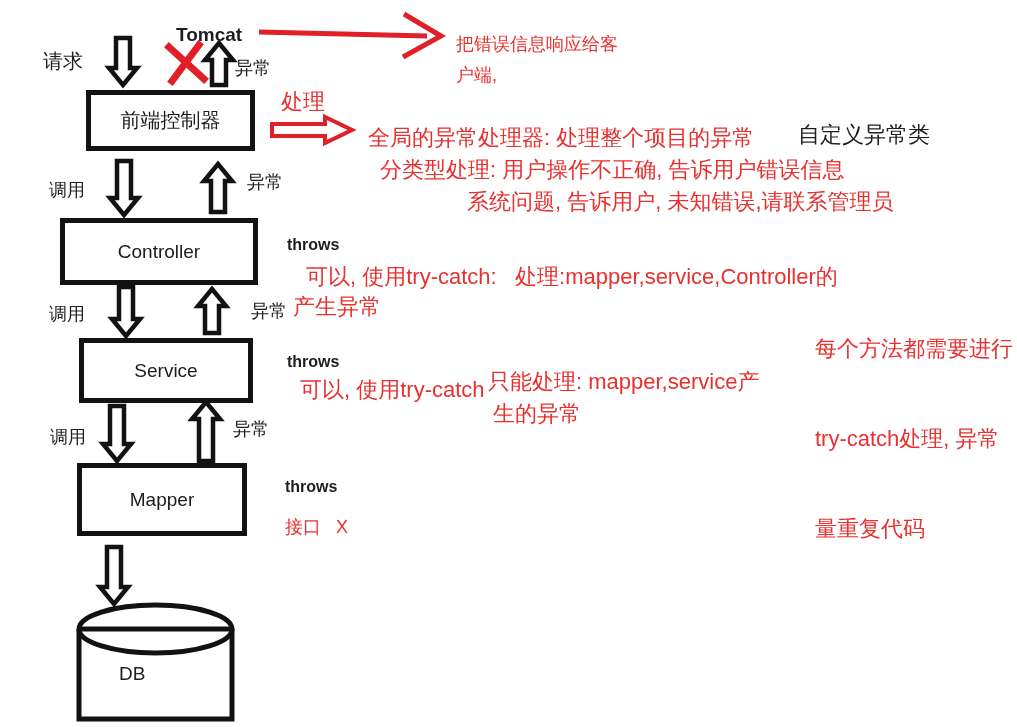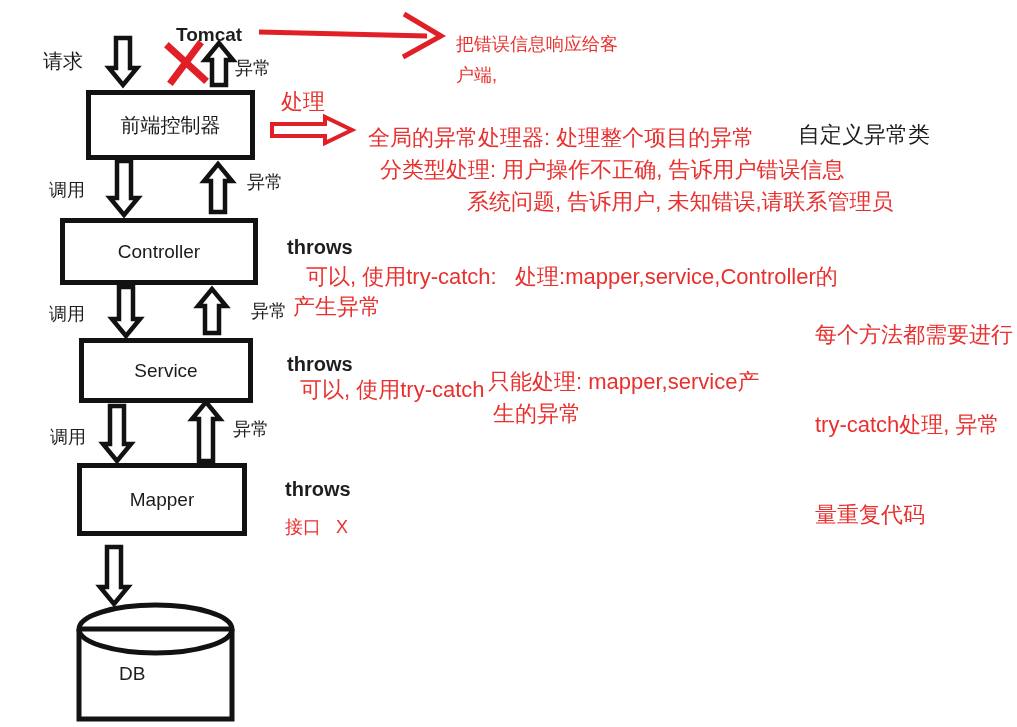--- a/index.html
+++ b/index.html
@@ -17,21 +17,21 @@
     background:#ffffff;
     display:flex;align-items:center;justify-content:center;
     box-sizing:border-box;
     color:#1b1b1b;
   }
   .t{position:absolute;white-space:pre;line-height:1.25;}
   .black{color:#1e1e1e;}
   .red{color:#e8302e;}
   .bold{font-weight:bold;}
   .semi{font-weight:600;}
-  .fs16{font-size:20px;}
+  .fs16{font-size:16px;}
   .fs17{font-size:22px;}
   .fs18{font-size:18px;}
   .fs19{font-size:19px;}
   .fs20{font-size:20px;}
   .repeat-note{line-height:30px;}
   .repeat-note span{display:block;}
 </style>
 </head>
 <body>
 
@@ -63,21 +63,21 @@
 
     <polygon points="272,124 325,124 325,117 352,130 325,143 325,136 272,136" fill="#ffffff" stroke="#e11f26" stroke-width="4"></polygon>
 
     <g stroke="#121212" stroke-width="5">
       <path d="M79,629 L79,719 L232,719 L232,629" fill="#ffffff"></path>
       <line x1="79" y1="629" x2="232" y2="629"></line>
       <ellipse cx="155.5" cy="629" rx="76.5" ry="24" fill="none"></ellipse>
     </g>
   </svg>
 
-  <div class="box fs20" style="left:86px;top:90px;width:169px;height:70px;">
+  <div class="box fs20" style="left:86px;top:90px;width:169px;height:61px;">
     <span>前端控制器</span>
   </div>
 
   <div class="box fs19" style="left:60px;top:218px;width:198px;height:67px;">
     <span>Controller</span>
   </div>
 
   <div class="box fs19" style="left:77px;top:463px;width:170px;height:73px;">
     <span>Mapper</span>
   </div>
@@ -102,21 +102,21 @@
   <div class="t red fs17" style="left:380px;top:156px;">分类型处理: 用户操作不正确, 告诉用户错误信息</div>
   <div class="t red fs17" style="left:467px;top:188px;">系统问题, 告诉用户, 未知错误,请联系管理员</div>
 
   <div class="t black fs18" style="left:49px;top:179px;">调用</div>
   <div class="t black fs18" style="left:247px;top:171px;">异常</div>
 
   <div class="t black fs16 semi" style="left:287px;top:235px;">throws</div>
   <div class="t red fs17" style="left:306px;top:263px;">可以, 使用try-catch:   处理:mapper,service,Controller的</div>
   <div class="t red fs17" style="left:293px;top:293px;">产生异常</div>
 
-  <div class="t red fs17 repeat-note" style="left:815px;top:260px;">
+  <div class="t red fs17 repeat-note" style="left:815px;top:274px;">
     <span>每个方法都需要进行</span>
     <span>try-catch处理, 异常</span>
     <span>量重复代码</span>
   </div>
 
   <div class="t black fs18" style="left:49px;top:303px;">调用</div>
   <div class="t black fs18" style="left:251px;top:300px;">异常</div>
 
   <div class="t black fs16 semi" style="left:287px;top:352px;">throws</div>
   <div class="t red fs17" style="left:300px;top:376px;">可以, 使用try-catch</div>

